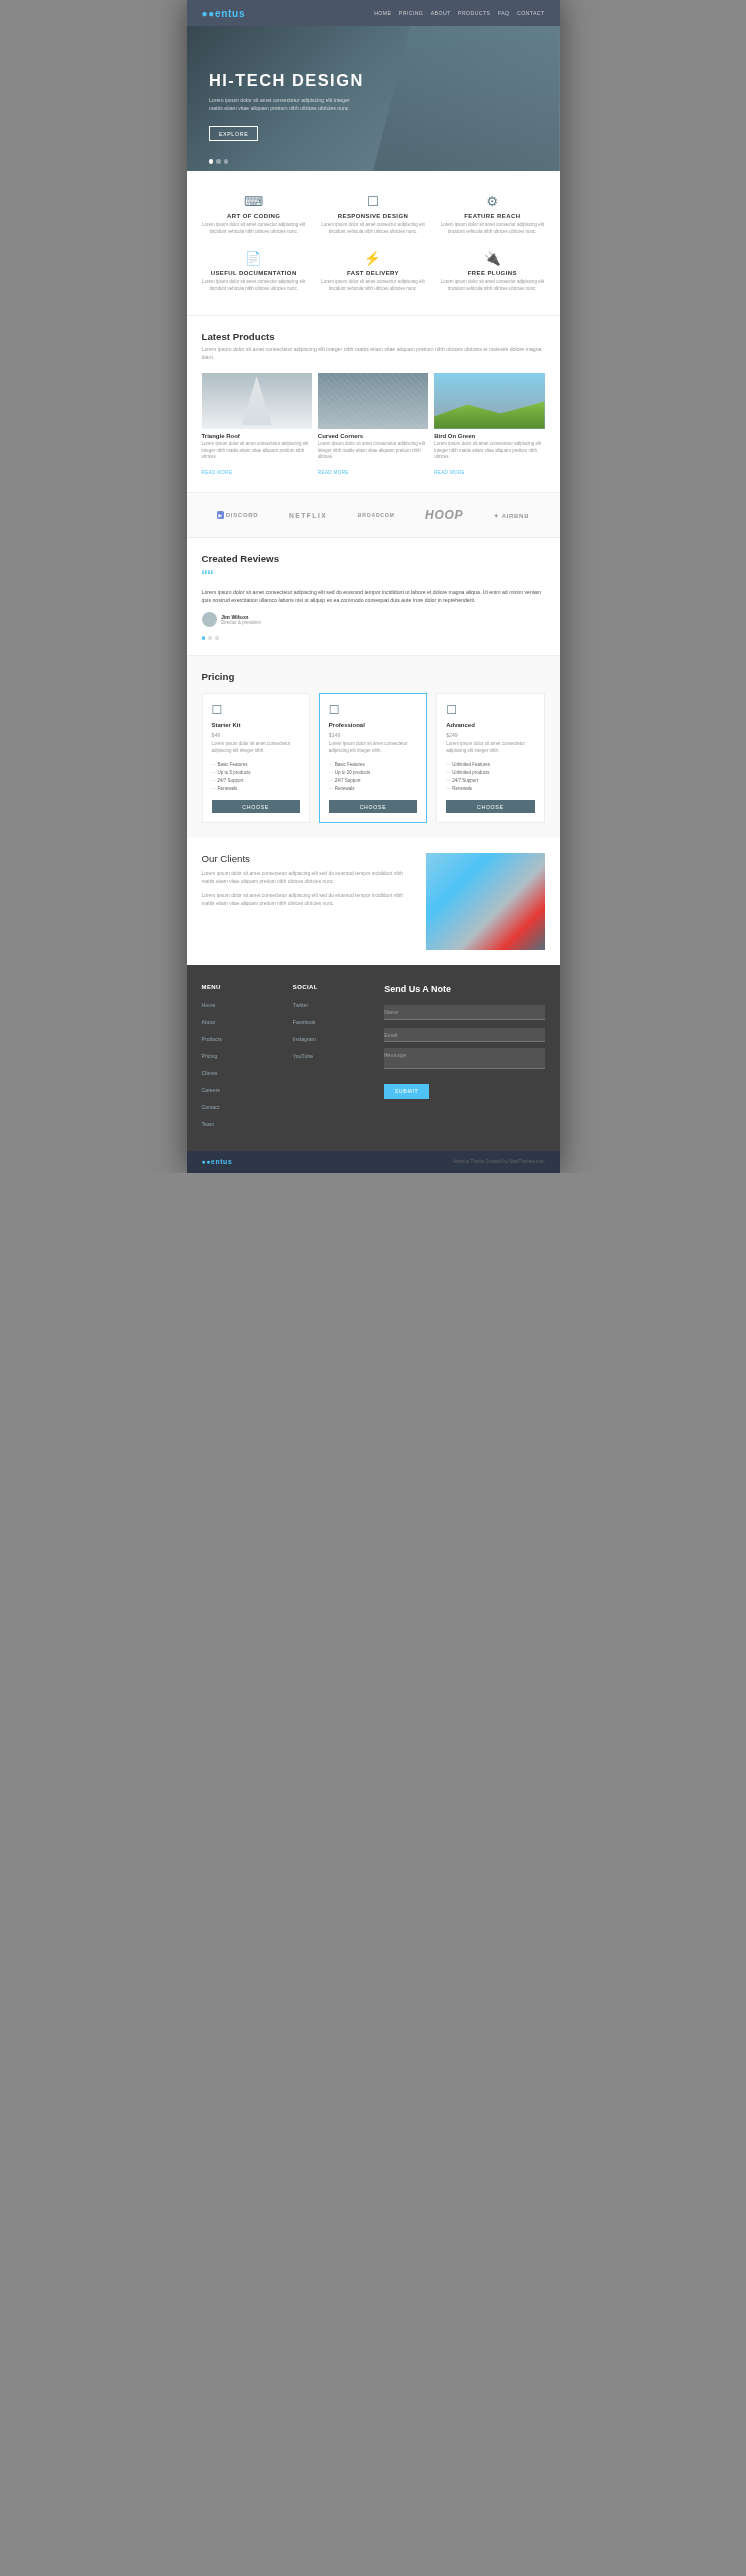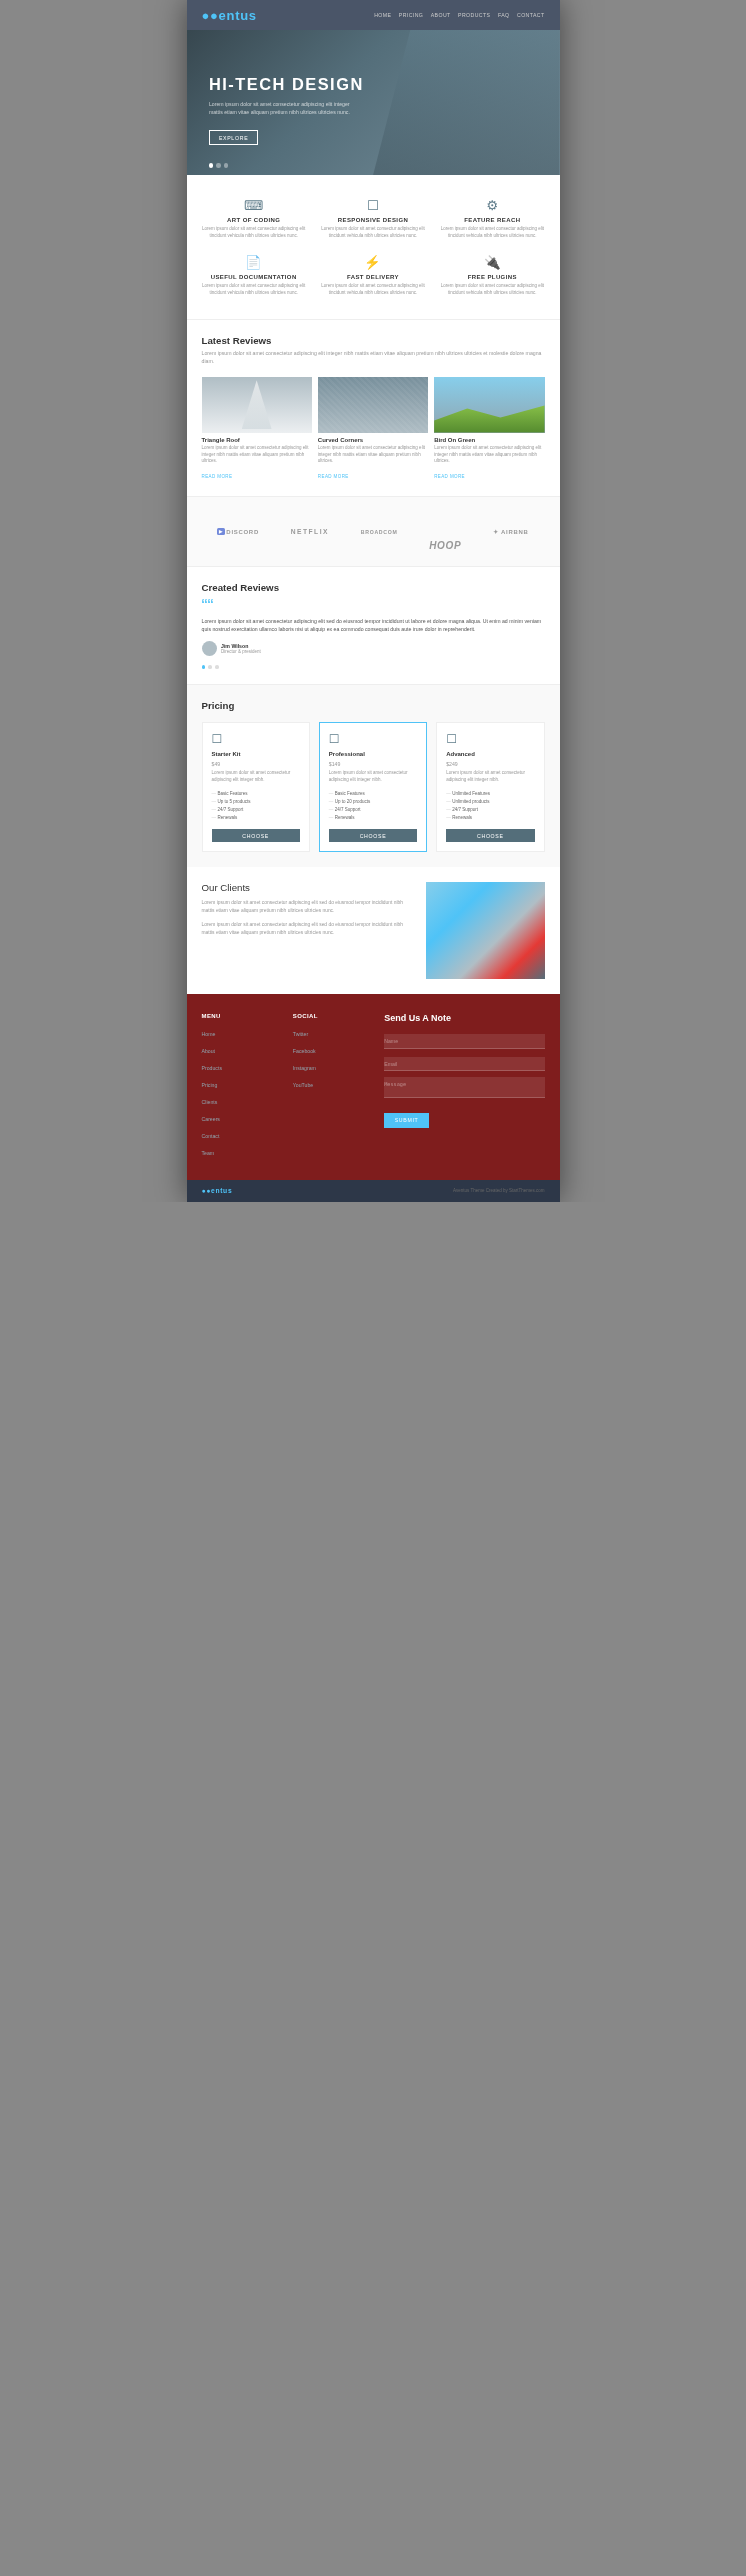--- a/index.html
+++ b/index.html
@@ -1,21 +1,21 @@
 <!DOCTYPE html>
 <html style="font-size:12px"><head>
   <meta charset="utf-8">
   <style>
     * { margin: 0; padding: 0; box-sizing: border-box; }
     body { font-family: 'Arial', sans-serif; background: #888; display: flex; justify-content: center; }
     .page-wrapper { width: 373px; background: #fff; box-shadow: 0 0 30px rgba(0,0,0,0.5); }
 
     
     .navbar { background: #4a5568; padding: 7.5px 15px; display: flex; align-items: center; justify-content: space-between; }
-    .nav-logo { color: #fff; font-size: 13px; font-weight: bold; letter-spacing: 0.7px; }
+    .nav-logo { color: #fff; font-size: 10px; font-weight: bold; letter-spacing: 0.7px; }
     .nav-logo span { color: #4fc3f7; }
     .nav-links { display: flex; gap: 7.5px; }
     .nav-links a { color: #ccc; font-size: 5.2px; text-decoration: none; text-transform: uppercase; letter-spacing: 0.4px; }
 
     
     .hero { background: linear-gradient(135deg, #37474f 0%, #546e7a 40%, #78909c 100%); padding: 45px 22.4px 30px; min-height: 134px; position: relative; overflow: hidden; }
     .hero-arch { position: absolute; top: 0; right: 0; bottom: 0; width: 50%; background: linear-gradient(180deg, #607d8b 0%, #455a64 100%); clip-path: polygon(20% 0%, 100% 0%, 100% 100%, 0% 100%); opacity: 0.6; }
     .hero-content { position: relative; z-index: 2; }
     .hero h1 { color: #fff; font-size: 16.4px; font-weight: 900; letter-spacing: 1.5px; text-transform: uppercase; margin-bottom: 6px; }
     .hero-desc { color: rgba(255,255,255,0.7); font-size: 5.2px; line-height: 1.6; margin-bottom: 12px; max-width: 149px; }
@@ -48,21 +48,21 @@
     .product-title { font-size: 6px; font-weight: bold; color: #333; margin: 4.5px 0 2.2px; }
     .product-desc { font-size: 4.5px; color: #999; line-height: 1.4; margin-bottom: 3px; }
     .read-more { font-size: 4.5px; color: #4fc3f7; text-transform: uppercase; letter-spacing: 0.4px; text-decoration: none; }
 
     
     .brands { padding: 15px 15px; background: #fafafa; display: flex; align-items: center; justify-content: space-around; border-top: 0.7px solid #eee; border-bottom: 0.7px solid #eee; }
     .brand { font-size: 6px; font-weight: bold; color: #999; letter-spacing: 0.7px; text-transform: uppercase; }
     .brand.discord { display: flex; align-items: center; gap: 1.5px; }
     .brand.netflix { font-size: 6.7px; letter-spacing: 1.5px; font-weight: 900; }
     .brand.broadcom { font-size: 5.2px; }
-    .brand.hoop { font-style: italic; font-size: 10px; margin-top: 28px; }
+    .brand.hoop { font-style: italic; font-size: 12px; }
     .brand.airbnb { font-size: 6px; }
     .discord-icon { width: 7.5px; height: 7.5px; background: #7289da; border-radius: 1.5px; display: inline-flex; align-items: center; justify-content: center; color: #fff; font-size: 4.5px; }
 
     
     .reviews { padding: 15px 15px; background: #fff; }
     .review-quote { font-size: 18px; color: #4fc3f7; line-height: 0.5; margin-bottom: 6px; }
     .review-text { font-size: 5.2px; color: #555; line-height: 1.6; margin-bottom: 7.5px; }
     .reviewer { display: flex; align-items: center; gap: 4.5px; }
     .reviewer-avatar { width: 15px; height: 15px; border-radius: 50%; background: #b0bec5; }
     .reviewer-name { font-size: 5.2px; font-weight: bold; color: #333; }
@@ -98,21 +98,21 @@
     .showcase-grid { display: grid; grid-template-columns: repeat(3, 1fr); gap: 3px; margin-top: 7.5px; }
     .showcase-item { height: 49px; }
     .showcase-1 { background: linear-gradient(180deg, #87ceeb 0%, #b0bec5 100%); position: relative; overflow: hidden; }
     .showcase-1::after { content: ''; position: absolute; bottom: 0; left: 20%; width: 60%; height: 80%; background: linear-gradient(180deg, #eceff1 0%, #cfd8dc 100%); }
     .showcase-4 { background: #37474f; position: relative; overflow: hidden; }
     .showcase-4::after { content: ''; position: absolute; inset: 0; background: linear-gradient(45deg, rgba(0,0,0,0.3) 0%, transparent 100%); }
     .showcase-5 { background: linear-gradient(180deg, #cfd8dc 0%, #eceff1 100%); }
     .showcase-6 { background: linear-gradient(180deg, #455a64 0%, #78909c 100%); }
 
     
-    .footer { background: #7f1d1d; padding: 18.7px 15px; margin-top: 0; }
+    .footer { background: #404040; padding: 18.7px 15px; margin-top: 0; }
     .footer-grid { display: grid; grid-template-columns: 1fr 1fr 2fr; gap: 11.2px; }
     .footer-col-title { font-size: 6px; font-weight: bold; color: #fff; margin-bottom: 6px; text-transform: uppercase; letter-spacing: 0.4px; }
     .footer-links { list-style: none; }
     .footer-links li { margin-bottom: 3px; }
     .footer-links a { font-size: 5.2px; color: #90a4ae; text-decoration: none; }
     .footer-form { }
     .footer-form-title { font-size: 9px; font-weight: bold; color: #fff; margin-bottom: 9px; }
     .footer-input { width: 100%; background: rgba(255,255,255,0.1); border: none; border-bottom: 0.7px solid rgba(255,255,255,0.2); padding: 3.7px 0; color: #fff; font-size: 5.2px; margin-bottom: 6px; outline: none; }
     .footer-input::placeholder { color: rgba(255,255,255,0.4); }
     .footer-submit { background: #4fc3f7; color: #fff; border: none; padding: 4.5px 10.5px; font-size: 5.2px; text-transform: uppercase; letter-spacing: 0.7px; cursor: pointer; margin-top: 6px; }
@@ -186,21 +186,21 @@
         <span class="feature-icon">🔌</span>
         <div class="feature-title">Free Plugins</div>
         <div class="feature-desc">Lorem ipsum dolor sit amet consectur adipiscing elit tincidunt vehicula nibh ultrices ultricies nunc.</div>
       </div>
     </div>
   </section>
 
   <hr class="divider">
 
   <section class="section">
-    <div class="section-title">Latest Reviews</div>
+    <div class="section-title">Latest Products</div>
     <div class="section-desc">Lorem ipsum dolor sit amet consectetur adipiscing elit integer nibh mattis etiam vitae aliquam pretium nibh ultrices ultricies et molestie dolore magna diam.</div>
     <div class="products-grid">
       <div class="product-card">
         <div class="product-img-placeholder product-img-1"></div>
         <div class="product-title">Triangle Roof</div>
         <div class="product-desc">Lorem ipsum dolor sit amet consectetur adipiscing elit integer nibh mattis etiam vitae aliquam pretium nibh ultrices.</div>
         <a class="read-more" href="#">READ MORE</a>
       </div>
       <div class="product-card">
         <div class="product-img-placeholder product-img-2"></div>

